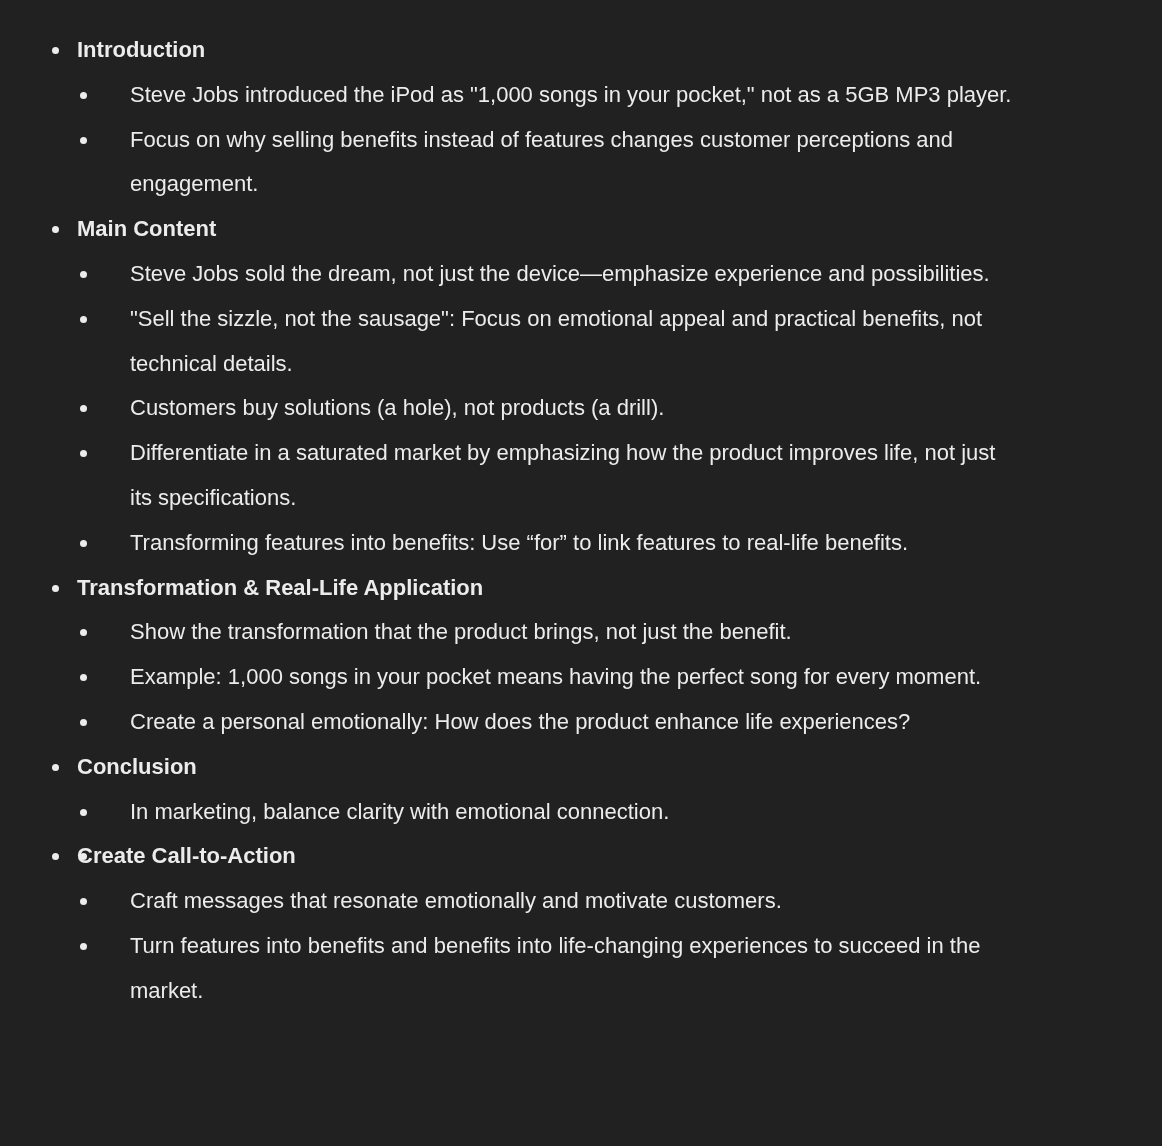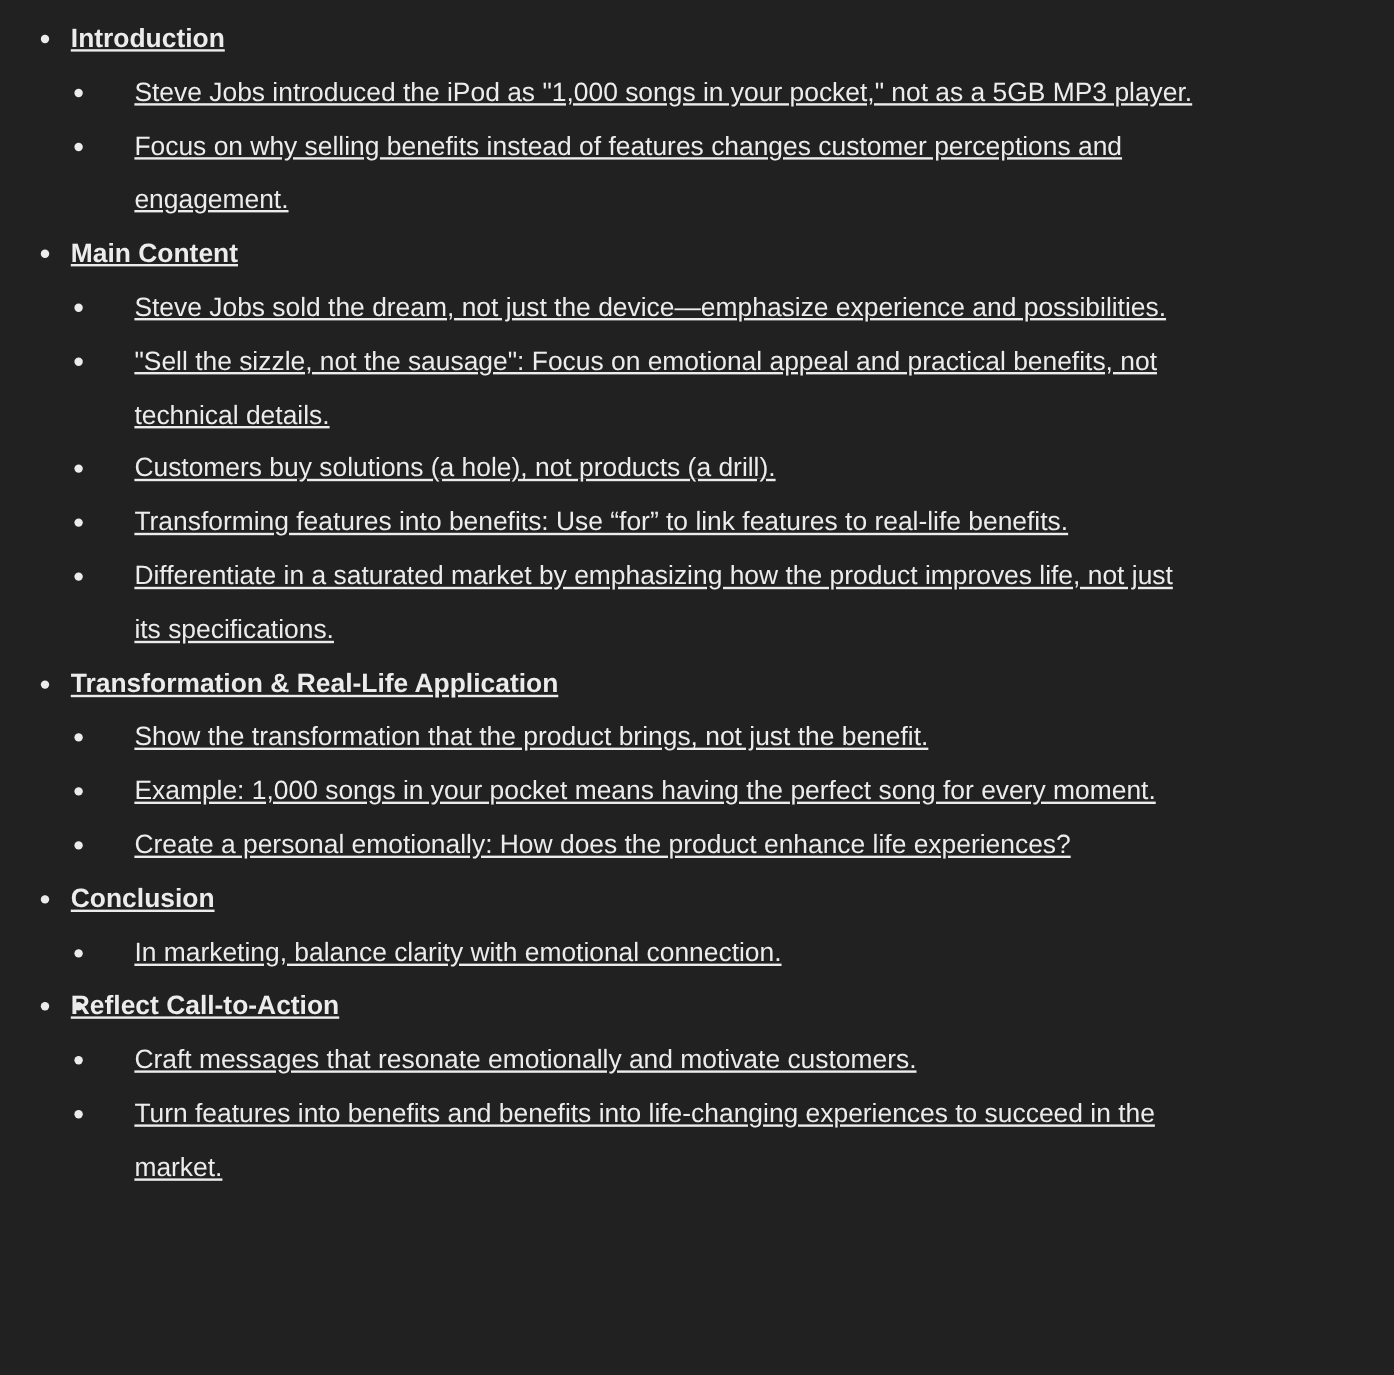--- a/index.html
+++ b/index.html
@@ -12,24 +12,23 @@
     background: #212121;
     color: #ececec;
     font-family: "Liberation Sans", sans-serif;
     font-size: 22px;
     line-height: 44.8px;
     overflow: hidden;
     -webkit-font-smoothing: antialiased;
   }
   .outline {
     list-style: none;
-    margin: 0;
+    margin: 18px;
     padding: 10px 0 0 0;
     max-width: 994px;
-    text-decoration: underline;
   }
   .outline ul {
     list-style: none;
     margin: 0;
     padding: 0;
   }
   .t-line {
     position: relative;
     padding-left: 59px;
     font-weight: 700;
@@ -63,39 +62,39 @@
         <li class="i-line"><span class="dot" style="background: rgb(236, 236, 236);"></span><span>Steve Jobs introduced the iPod as "1,000 songs in your pocket," not as a 5GB MP3 player.</span></li>
         <li class="i-line"><span class="dot" style="background: rgb(236, 236, 236);"></span><span>Focus on why selling benefits instead of features changes customer perceptions and engagement.</span></li>
       </ul>
     </li>
     <li>
       <div class="t-line"><span class="dot" style="background: rgb(236, 236, 236);"></span><strong>Main Content</strong></div>
       <ul>
         <li class="i-line"><span class="dot" style="background: rgb(236, 236, 236);"></span><span>Steve Jobs sold the dream, not just the device—emphasize experience and possibilities.</span></li>
         <li class="i-line"><span class="dot" style="background: rgb(236, 236, 236);"></span><span>"Sell the sizzle, not the sausage": Focus on emotional appeal and practical benefits, not technical details.</span></li>
         <li class="i-line"><span class="dot" style="background: rgb(236, 236, 236);"></span><span>Customers buy solutions (a hole), not products (a drill).</span></li>
+        <li class="i-line"><span class="dot" style="background: rgb(236, 236, 236);"></span><span>Differentiate in a saturated market by emphasizing how the product improves life, not just its specifications.</span></li>
         <li class="i-line"><span class="dot" style="background: rgb(236, 236, 236);"></span><span>Transforming features into benefits: Use “for” to link features to real-life benefits.</span></li>
-        <li class="i-line"><span class="dot" style="background: rgb(236, 236, 236);"></span><span>Differentiate in a saturated market by emphasizing how the product improves life, not just its specifications.</span></li>
       </ul>
     </li>
     <li>
       <div class="t-line"><span class="dot" style="background: rgb(236, 236, 236);"></span><strong>Transformation &amp; Real-Life Application</strong></div>
       <ul>
         <li class="i-line"><span class="dot" style="background: rgb(236, 236, 236);"></span><span>Show the transformation that the product brings, not just the benefit.</span></li>
         <li class="i-line"><span class="dot" style="background: rgb(236, 236, 236);"></span><span>Example: 1,000 songs in your pocket means having the perfect song for every moment.</span></li>
         <li class="i-line"><span class="dot" style="background: rgb(236, 236, 236);"></span><span>Create a personal emotionally: How does the product enhance life experiences?</span></li>
       </ul>
     </li>
     <li>
       <div class="t-line"><span class="dot" style="background: rgb(236, 236, 236);"></span><strong>Conclusion</strong></div>
       <ul>
         <li class="i-line"><span class="dot" style="background: rgb(236, 236, 236);"></span><span>In marketing, balance clarity with emotional connection.</span></li>
         <li class="i-line"><span class="dot" style="background: rgb(236, 236, 236);"></span></li>
       </ul>
     </li>
     <li>
-      <div class="t-line"><span class="dot" style="background: rgb(236, 236, 236);"></span><strong>Reflect Call-to-Action</strong></div>
+      <div class="t-line"><span class="dot" style="background: rgb(236, 236, 236);"></span><strong>Create Call-to-Action</strong></div>
       <ul>
         <li class="i-line"><span class="dot" style="background: rgb(236, 236, 236);"></span><span>Craft messages that resonate emotionally and motivate customers.</span></li>
         <li class="i-line"><span class="dot" style="background: rgb(236, 236, 236);"></span><span>Turn features into benefits and benefits into life-changing experiences to succeed in the market.</span></li>
       </ul>
     </li>
   </ul>
 
 </body></html>

